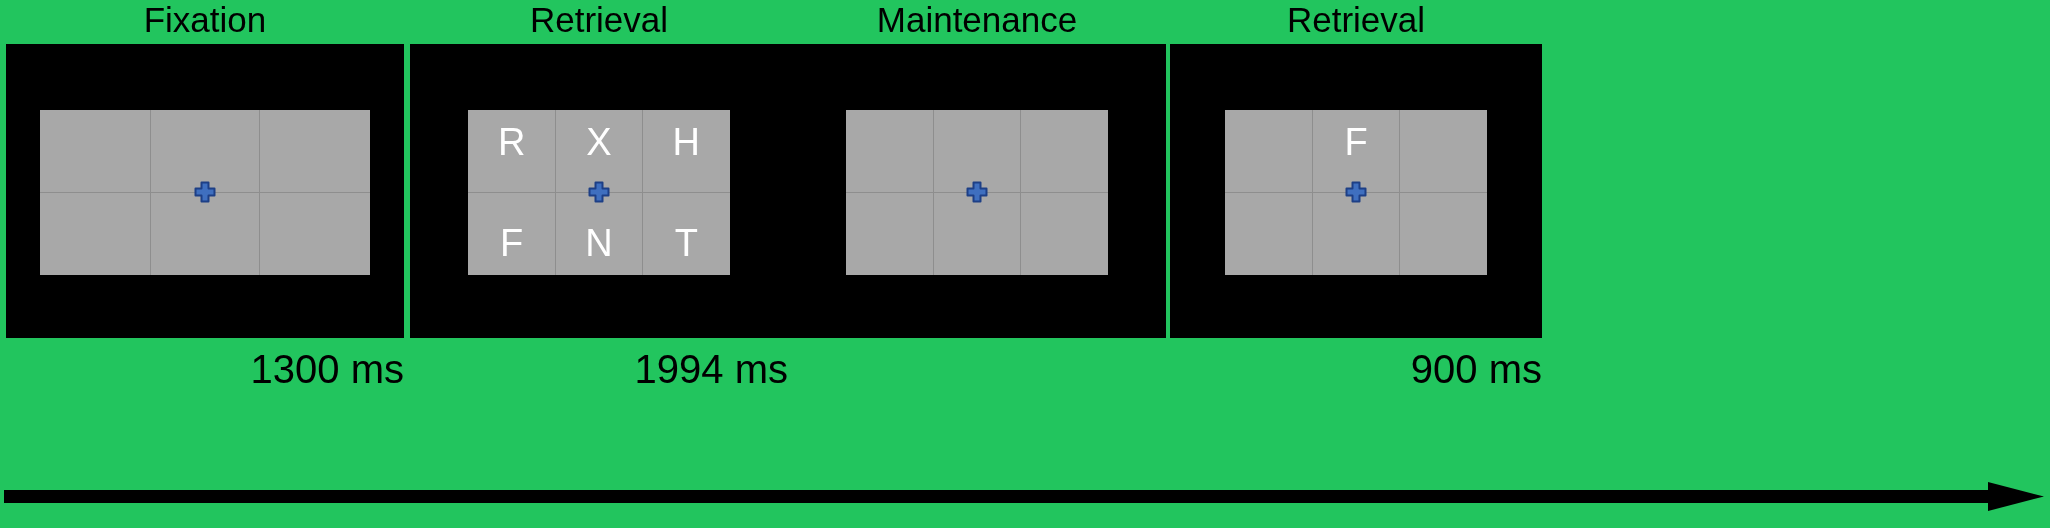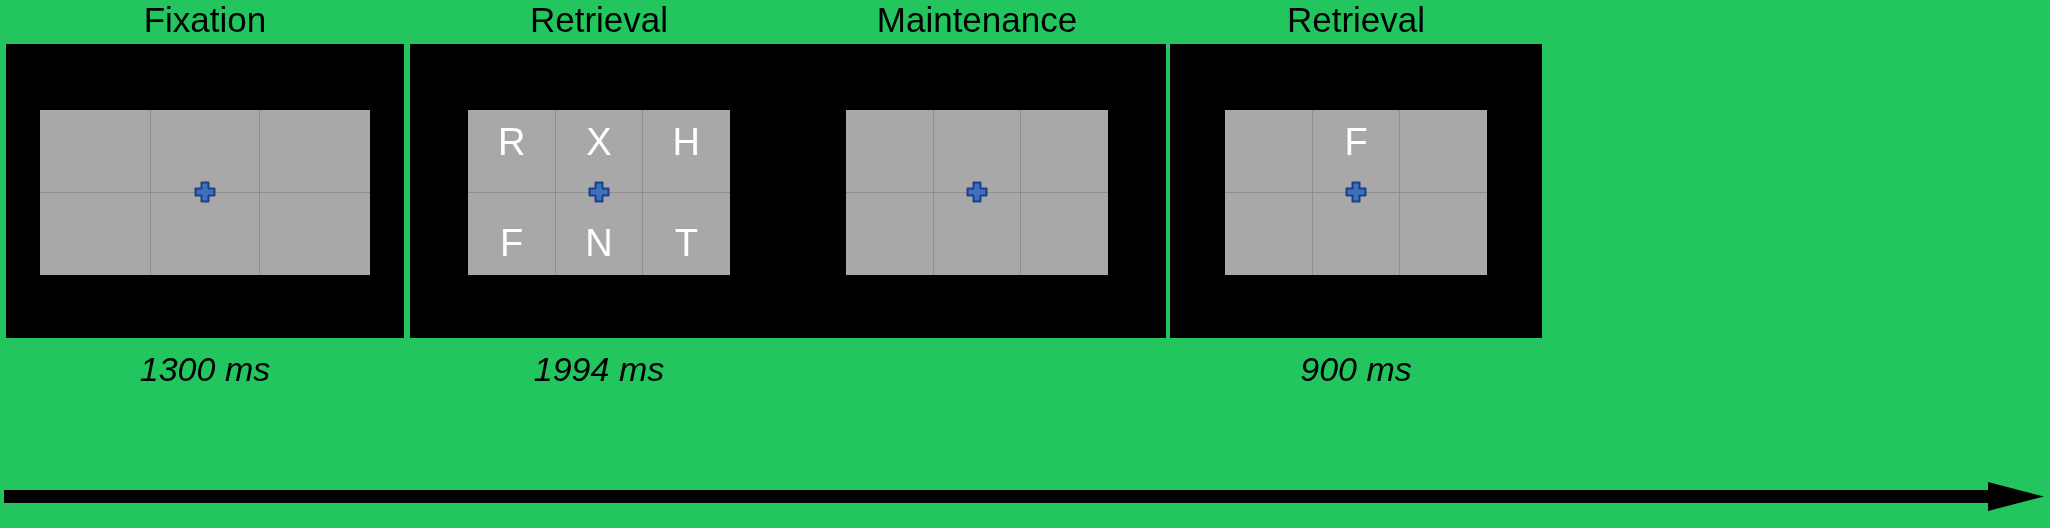--- a/index.html
+++ b/index.html
@@ -124,26 +124,25 @@
     margin-top: -11px;
     z-index: 5;
     pointer-events: none;
   }
   .fix-cross svg { display: block; }
 
   
   .duration {
     height: 62px;
     line-height: 62px;
-    font-size: 34px;
+    font-size: 40px;
     color: #000000;
-    text-align: center;
+    text-align: right;
     width: 100%;
     white-space: nowrap;
-    font-style: italic;
   }
 
   
   .timeline {
     position: absolute;
     left: 0;
     bottom: 14px;
     width: 2050px;
     height: 34px;
   }

